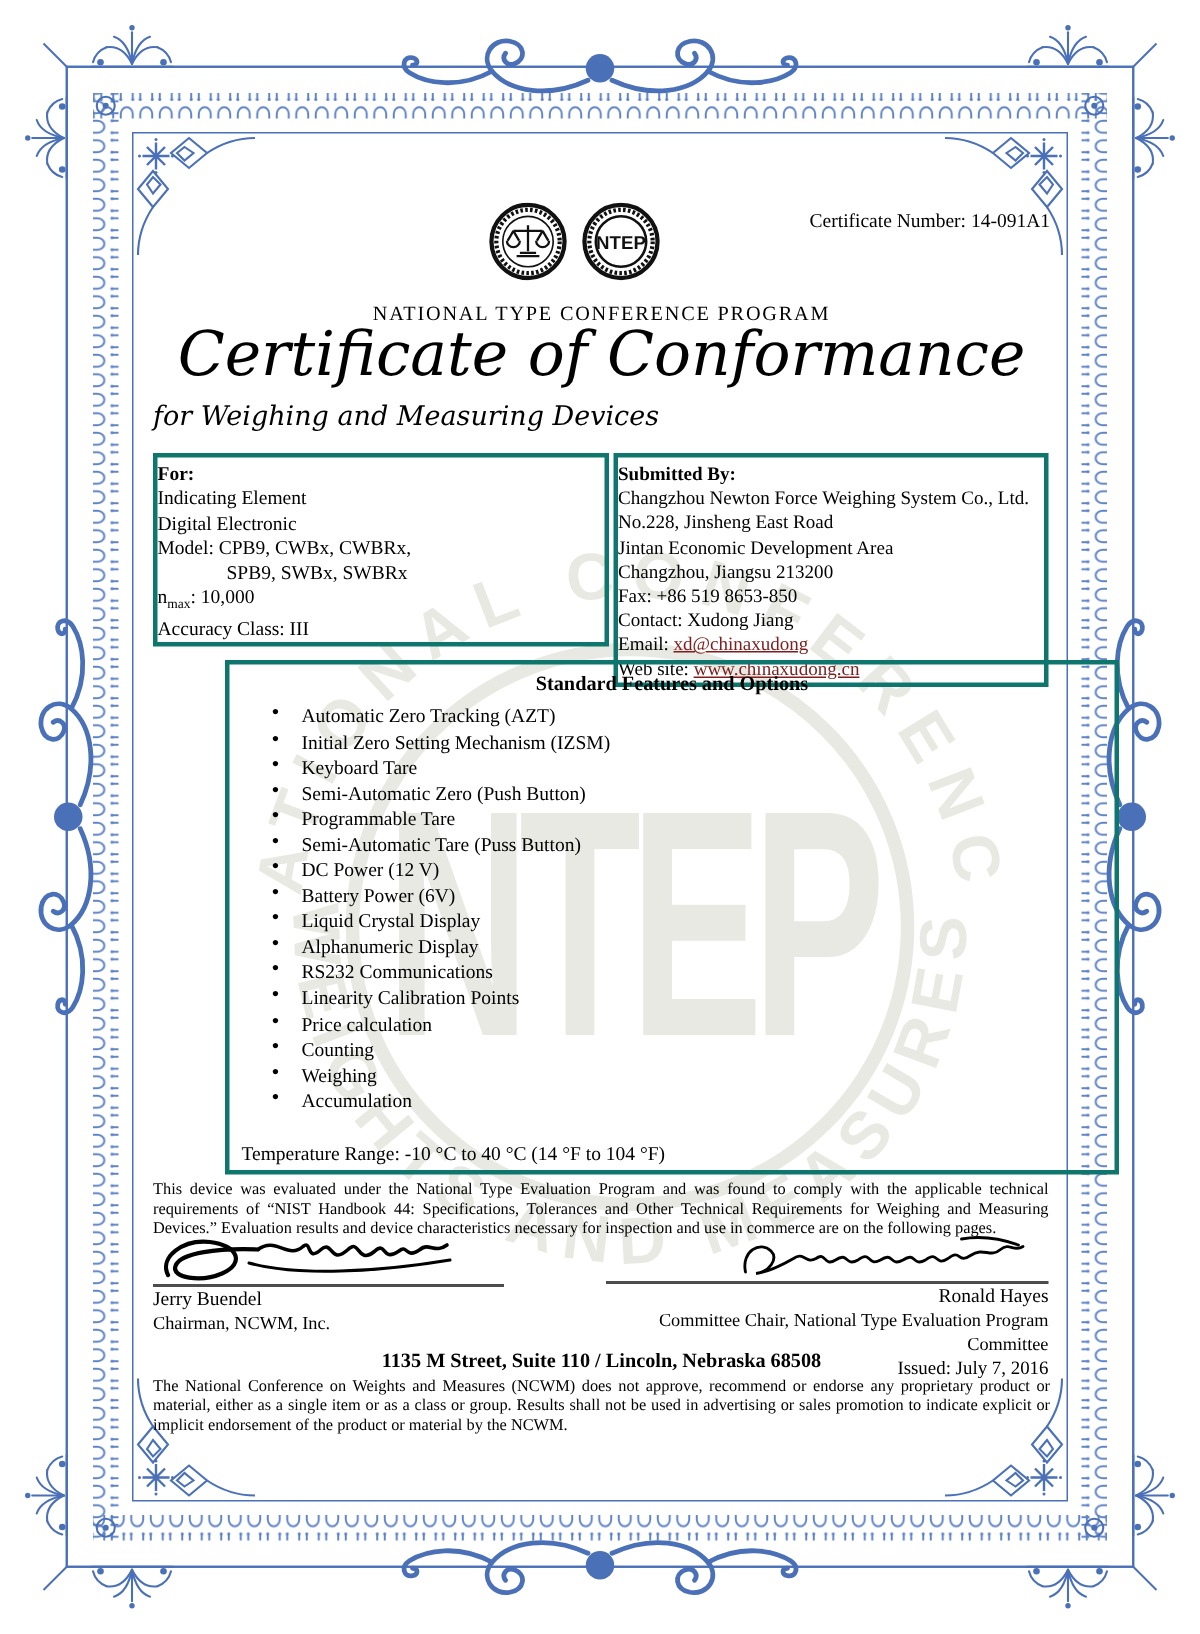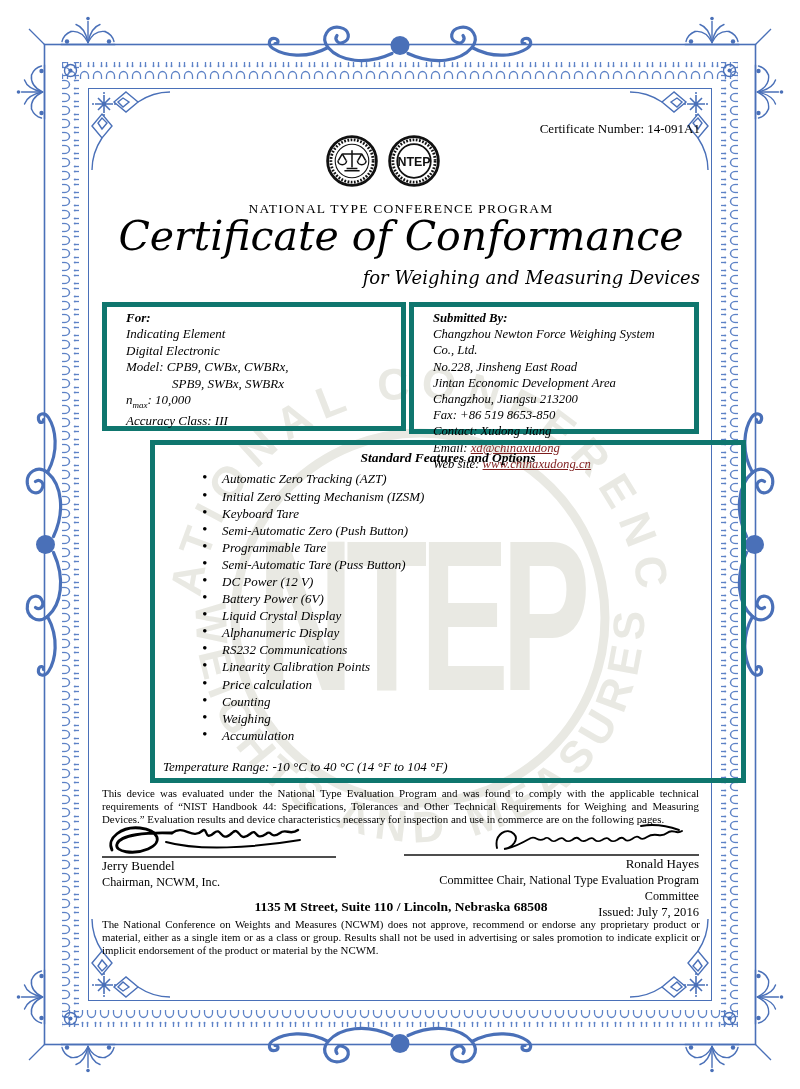--- a/index.html
+++ b/index.html
@@ -3,34 +3,34 @@
 <meta charset="utf-8">
 <style>
   html,body{margin:0;padding:0;background:#ffffff;}
   .page{position:relative;width:800px;height:1089px;background:#ffffff;overflow:hidden;
         font-family:"Liberation Serif", serif;color:#000;}
   svg{display:block;}
   .frame,.watermark{position:absolute;left:0;top:0;pointer-events:none;}
   .content-layer{position:absolute;left:0;top:0;width:800px;height:1089px;}
 
   .seals{position:absolute;left:326px;top:135px;display:flex;gap:10px;}
-  .cert-meta{position:absolute;left:480px;top:121px;width:220px;text-align:right;
+  .cert-meta{position:absolute;left:480px;top:139px;width:220px;text-align:right;
              font-size:13px;line-height:1.3;}
 
   .program-title{position:absolute;left:102px;top:201px;width:598px;text-align:center;
                  font-size:13.5px;letter-spacing:1.2px;}
   .main-title{position:absolute;left:102px;top:212px;width:598px;text-align:center;
               font-family:"DejaVu Serif", serif;font-style:italic;font-size:41px;}
-  .sub-title{position:absolute;left:102px;top:267px;width:598px;text-align:right;
+  .sub-title{position:absolute;left:102px;top:267px;width:598px;text-align:left;
              font-family:"DejaVu Serif", serif;font-style:italic;font-size:18px;}
 
-  .box{position:absolute;border:5px solid #0f766e;background:transparent;
-       font-size:13px;line-height:16.4px;padding:3px 19px;box-sizing:border-box;font-style:italic;}
+  .box{position:absolute;border:3px solid #0f766e;background:transparent;
+       font-size:13px;line-height:16.4px;padding:3px 0;box-sizing:border-box;}
   .for-box{left:102px;top:302px;width:304px;height:129px;}
-  .submitted-box{left:409px;top:302px;width:290px;height:132px;font-size:12.7px;line-height:16.2px;}
+  .submitted-box{left:409px;top:302px;width:290px;height:156px;font-size:12.7px;line-height:16.2px;}
   .box .heading{font-weight:bold;}
   .indent{padding-left:46px;}
   sub{font-size:9px;}
   a.link{color:#7f1d1d;text-decoration:underline;}
 
   .features-box{left:102px;top:440px;width:596px;height:343px;margin-left:48px;}
   .features-title{text-align:center;font-weight:bold;font-size:13.5px;margin-top:2px;}
   .features-list{margin:6px 0 0 0;padding:0 0 0 30px;list-style:none;}
   .features-list li{position:relative;margin:0 0 3.5px 18px;font-size:13px;line-height:13.6px;}
   .features-list li::before{content:"\2022";position:absolute;left:-20px;top:-1px;font-size:15px;}

